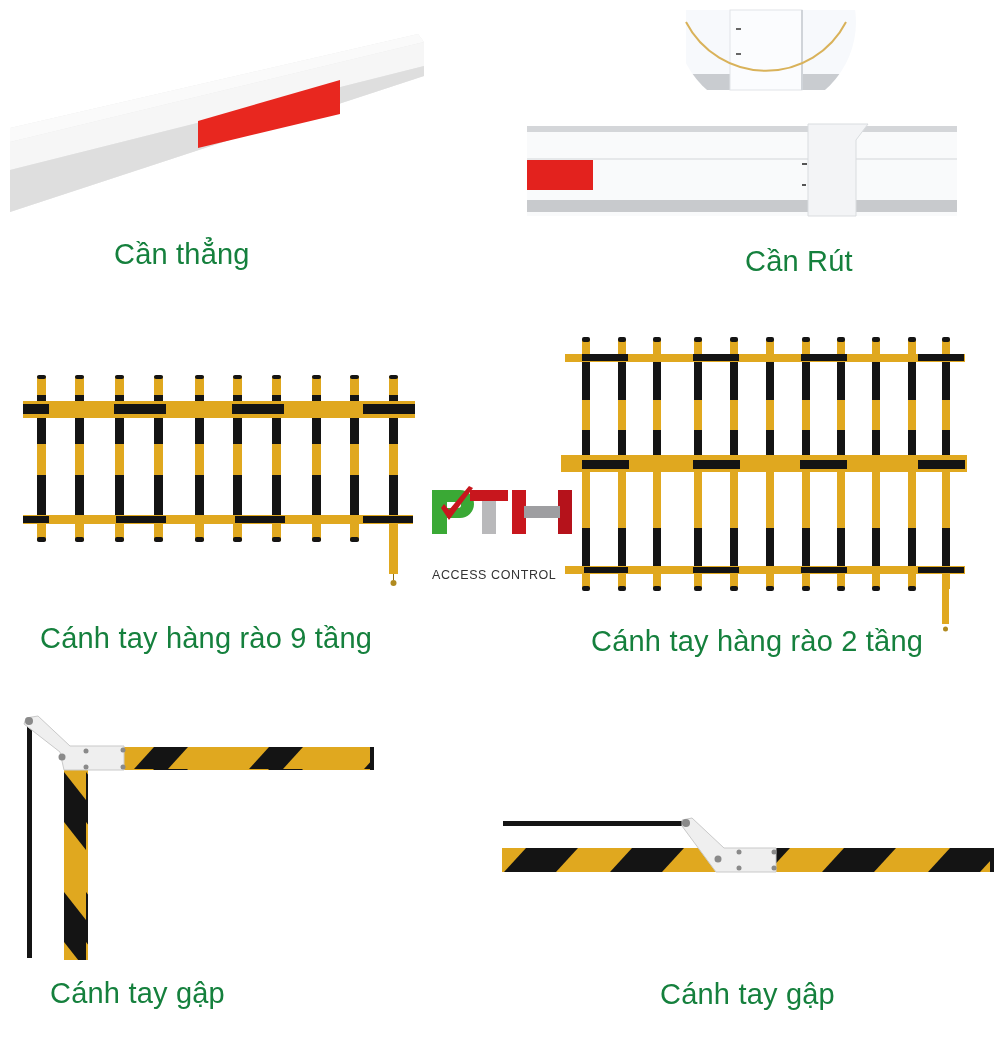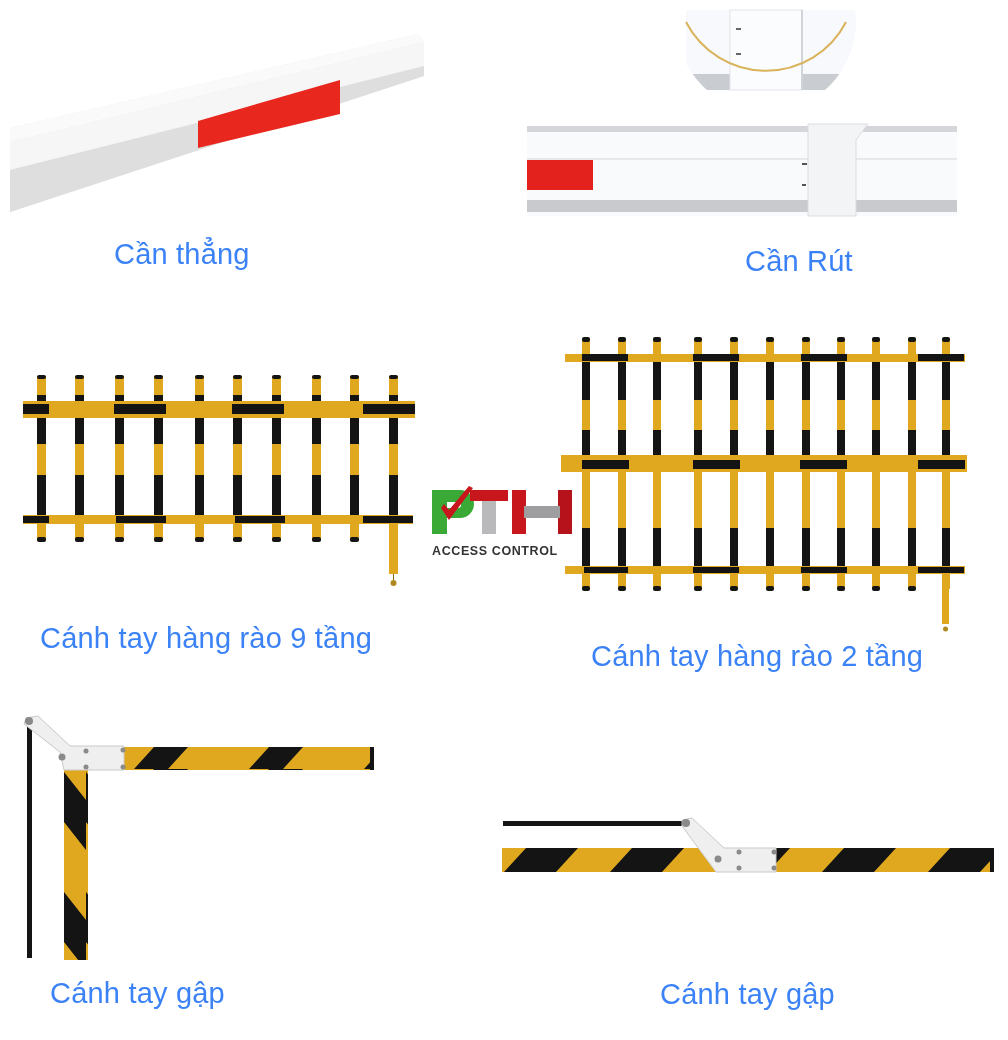--- a/index.html
+++ b/index.html
@@ -1,17 +1,17 @@
 <!DOCTYPE html>
 <html><head>
 <meta charset="utf-8">
 <style>
   html,body{margin:0;padding:0;background:#ffffff;}
   body{width:1008px;height:1040px;position:relative;overflow:hidden;font-family:"Liberation Sans","DejaVu Sans",sans-serif;}
-  .caption{position:absolute;color:#3b82f6;font-size:29px;white-space:nowrap;letter-spacing:0.2px;}
+  .caption{position:absolute;color:#15803d;font-size:29px;white-space:nowrap;letter-spacing:0.2px;}
   svg{position:absolute;overflow:visible;}
   .logo-sub{position:absolute;font-size:12.5px;color:#333;letter-spacing:0.6px;}
 </style>
 </head>
 <body>
 
 <div>
   <svg width="1008" height="1040" style="left:0;top:0;">
     <polygon points="10,128 418,34 424,42 424,76 10,212" fill="#e9e9e9"></polygon>
     <polygon points="10,128 418,34 424,42 10,142" fill="#fafafa"></polygon>
@@ -229,38 +229,38 @@
 
     <rect x="565" y="566" width="400" height="8" fill="#e0a81f"></rect>
     <rect x="584" y="567" width="44" height="6" fill="#141414"></rect>
     <rect x="693" y="567" width="46" height="6" fill="#141414"></rect>
     <rect x="801" y="567" width="46" height="6" fill="#141414"></rect>
     <rect x="918" y="567" width="46" height="6" fill="#141414"></rect>
 
     <rect x="942" y="574" width="7" height="50" fill="#e0a81f"></rect>
     <circle cx="945.5" cy="629" r="2.5" fill="#b08a20"></circle>
   </svg>
-  <div class="caption" style="left:591px;top:625px;margin-top:15px;">Cánh tay hàng rào 2 tầng</div>
+  <div class="caption" style="left:591px;top:625px;">Cánh tay hàng rào 2 tầng</div>
 </div>
 
 <div>
   <svg width="1008" height="1040" style="left:0;top:0;">
 
     <path d="M432 490 h28 a14 14 0 0 1 0 28 h-13 v16 h-15 z M447 502 v6 h11 a3 3 0 0 0 0 -6 z" fill="#3aa935" fill-rule="evenodd"></path>
 
     <path d="M441 508 l8 12 l24 -32 l-4 -2 l-20 24 l-5 -6 z" fill="#c8161d"></path>
 
     <rect x="470" y="490" width="38" height="11" fill="#c8161d"></rect>
     <rect x="482" y="501" width="14" height="33" fill="#b9b9bb"></rect>
 
     <rect x="512" y="490" width="14" height="44" fill="#c8161d"></rect>
     <rect x="558" y="490" width="14" height="44" fill="#b5121b"></rect>
     <rect x="524" y="506" width="36" height="12" fill="#9e9ea1"></rect>
   </svg>
-  <div class="logo-sub" style="left:432px;top:544px;font-weight:bold;">ACCESS CONTROL</div>
+  <div class="logo-sub" style="left:432px;top:568px;">ACCESS CONTROL</div>
 </div>
 
 <div>
   <svg width="1008" height="1040" style="left:0;top:0;">
     <defs>
       <pattern id="stripeH" patternUnits="userSpaceOnUse" width="115" height="22" x="126" y="747">
         <rect width="115" height="22" fill="#e0a81f"></rect>
         <polygon points="8,22 28,0 62,0 42,22" fill="#141414"></polygon>
       </pattern>
       <pattern id="stripeV" patternUnits="userSpaceOnUse" width="22" height="120" x="64" y="772">

